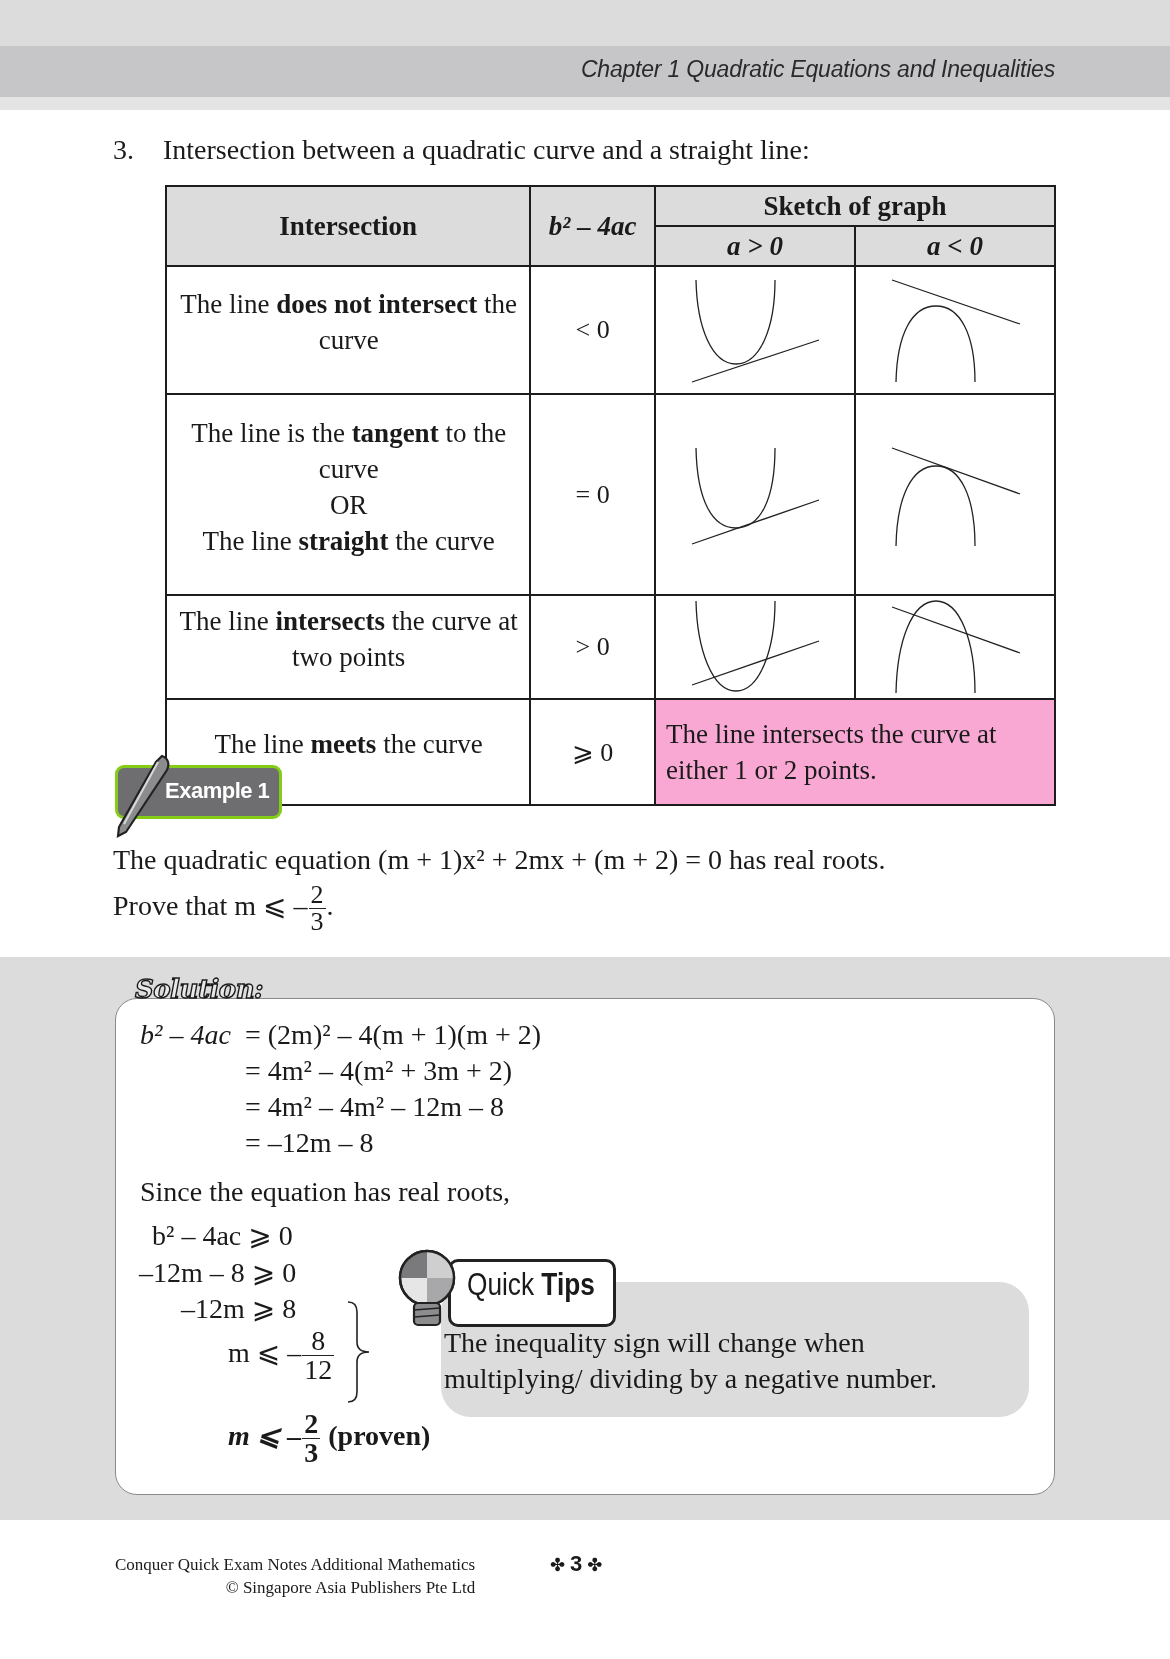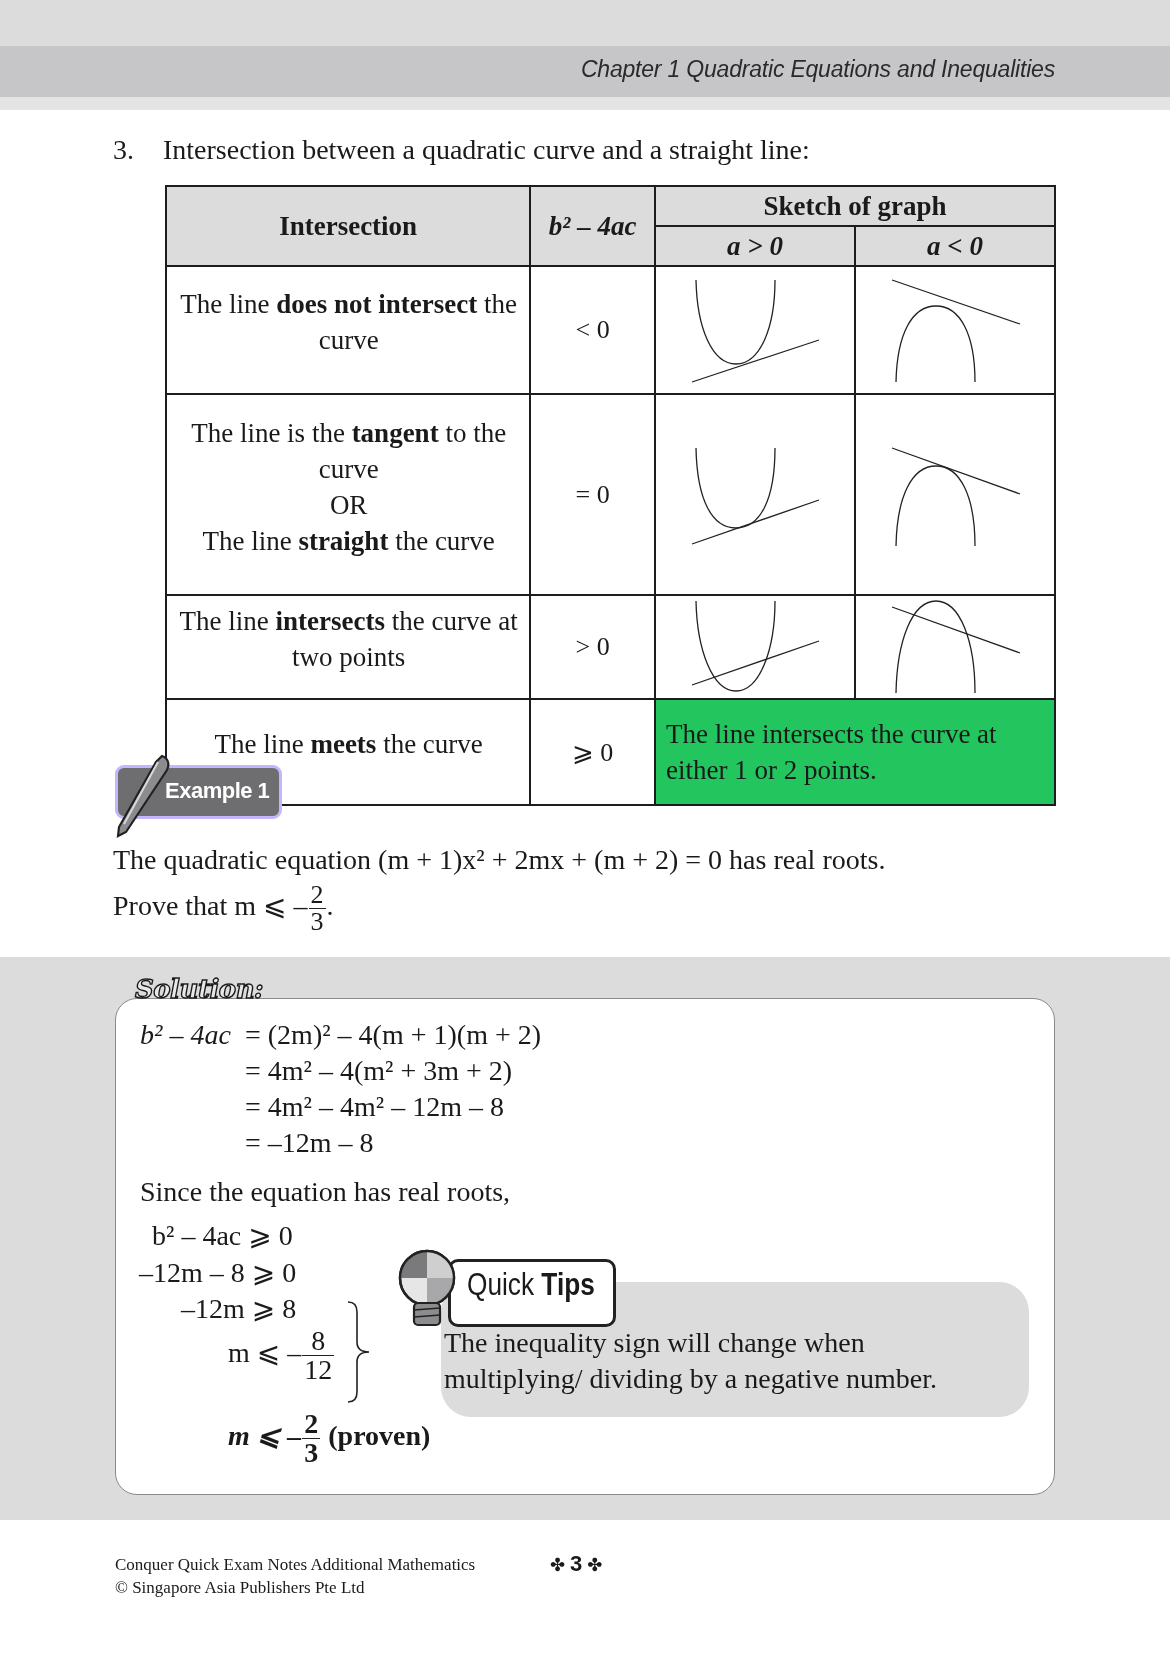--- a/index.html
+++ b/index.html
@@ -18,25 +18,25 @@
   table.ix td, table.ix th { border: 2.5px solid #1d1d1d; }
   table.ix th { background: #dcdcdc; font-weight: bold; }
   .th-intersection { width: 365px; height: 80px; }
   .th-disc { width: 125px; font-style: italic; }
   .th-sketch { height: 40px; }
   .th-sub { height: 40px; font-style: italic; width: 200px; }
   td.desc { padding: 0 10px 16px 11px; text-align: center; vertical-align: middle; line-height: 36px; }
   td.disc { text-align: center; font-size: 26px; }
   td.sketch { padding: 0; text-align: center; vertical-align: middle; }
   td.sketch svg { display: block; margin: 0 auto; }
-  td.note { background: #22c55e; padding: 16px 10px; line-height: 36px; font-size: 27px; }
+  td.note { background: #f9a8d4; padding: 16px 10px; line-height: 36px; font-size: 27px; }
   b { font-weight: bold; }
   i { font-style: italic; }
 
-  .example-badge { position: absolute; left: 115px; top: 765px; width: 167px; height: 54px; background: #6e6e70; border: 3px solid #c4b5fd; border-radius: 9px; }
+  .example-badge { position: absolute; left: 115px; top: 765px; width: 167px; height: 54px; background: #6e6e70; border: 3px solid #84cc16; border-radius: 9px; }
   .example-label { position: absolute; left: 47px; top: 10px; font-family: "Liberation Sans", "DejaVu Sans", sans-serif; font-weight: bold; font-size: 22px; color: #ffffff; letter-spacing: -0.5px; }
   .pen-icon { position: absolute; left: 112px; top: 752px; }
 
   .question { position: absolute; left: 113px; top: 838px; font-size: 28px; line-height: 44px; }
   .frac { display: inline-block; vertical-align: middle; text-align: center; line-height: 1; margin: 0 1px; }
   .frac .n { display: block; border-bottom: 1.5px solid #222; padding: 0 2px; }
   .frac .d { display: block; padding: 0 2px; }
 
   .sol-band { position: absolute; left: 0; top: 957px; width: 1170px; height: 563px; background: #dcdcdc; }
   .sol-card { position: absolute; left: 115px; top: 998px; width: 940px; height: 497px; background: #ffffff; border: 1.5px solid #8a8a8a; border-radius: 22px; }
@@ -47,21 +47,21 @@
   .brace { position: absolute; left: 345px; top: 1300px; }
 
   .tips-body { position: absolute; left: 441px; top: 1282px; width: 588px; height: 135px; background: #dcdcdc; border-radius: 30px; }
   .tips-text { position: absolute; left: 444px; top: 1325px; font-size: 28px; line-height: 36px; }
   .tips-tab { position: absolute; left: 448px; top: 1259px; width: 168px; height: 68px; background: #ffffff; border: 3px solid #222; border-radius: 10px; }
   .tips-label { position: absolute; left: 16px; top: 4px; font-family: "Liberation Sans", "DejaVu Sans", sans-serif; font-size: 32px; transform: scaleX(0.82); transform-origin: left; white-space: nowrap; }
   .tips-label .light { font-weight: normal; }
   .tips-label .bold { font-weight: bold; }
   .bulb-icon { position: absolute; left: 396px; top: 1248px; }
 
-  .footer-left { position: absolute; left: 115px; top: 1553px; font-size: 17px; line-height: 23px; }
+  .footer-left { position: absolute; left: 115px; top: 1553px; font-size: 17px; line-height: 23px; text-align: right; }
   .page-num { position: absolute; left: 550px; top: 1551px; font-family: "Liberation Sans", "DejaVu Sans", sans-serif; font-weight: bold; font-size: 22px; }
   .page-num .deco { font-size: 18px; }
 </style>
 </head>
 <body>
 
 <div class="top-band"></div>
 <div class="header-band"></div>
 <div class="header-band-lower"></div>
 <div class="chapter-title">Chapter 1  Quadratic Equations and Inequalities</div>

